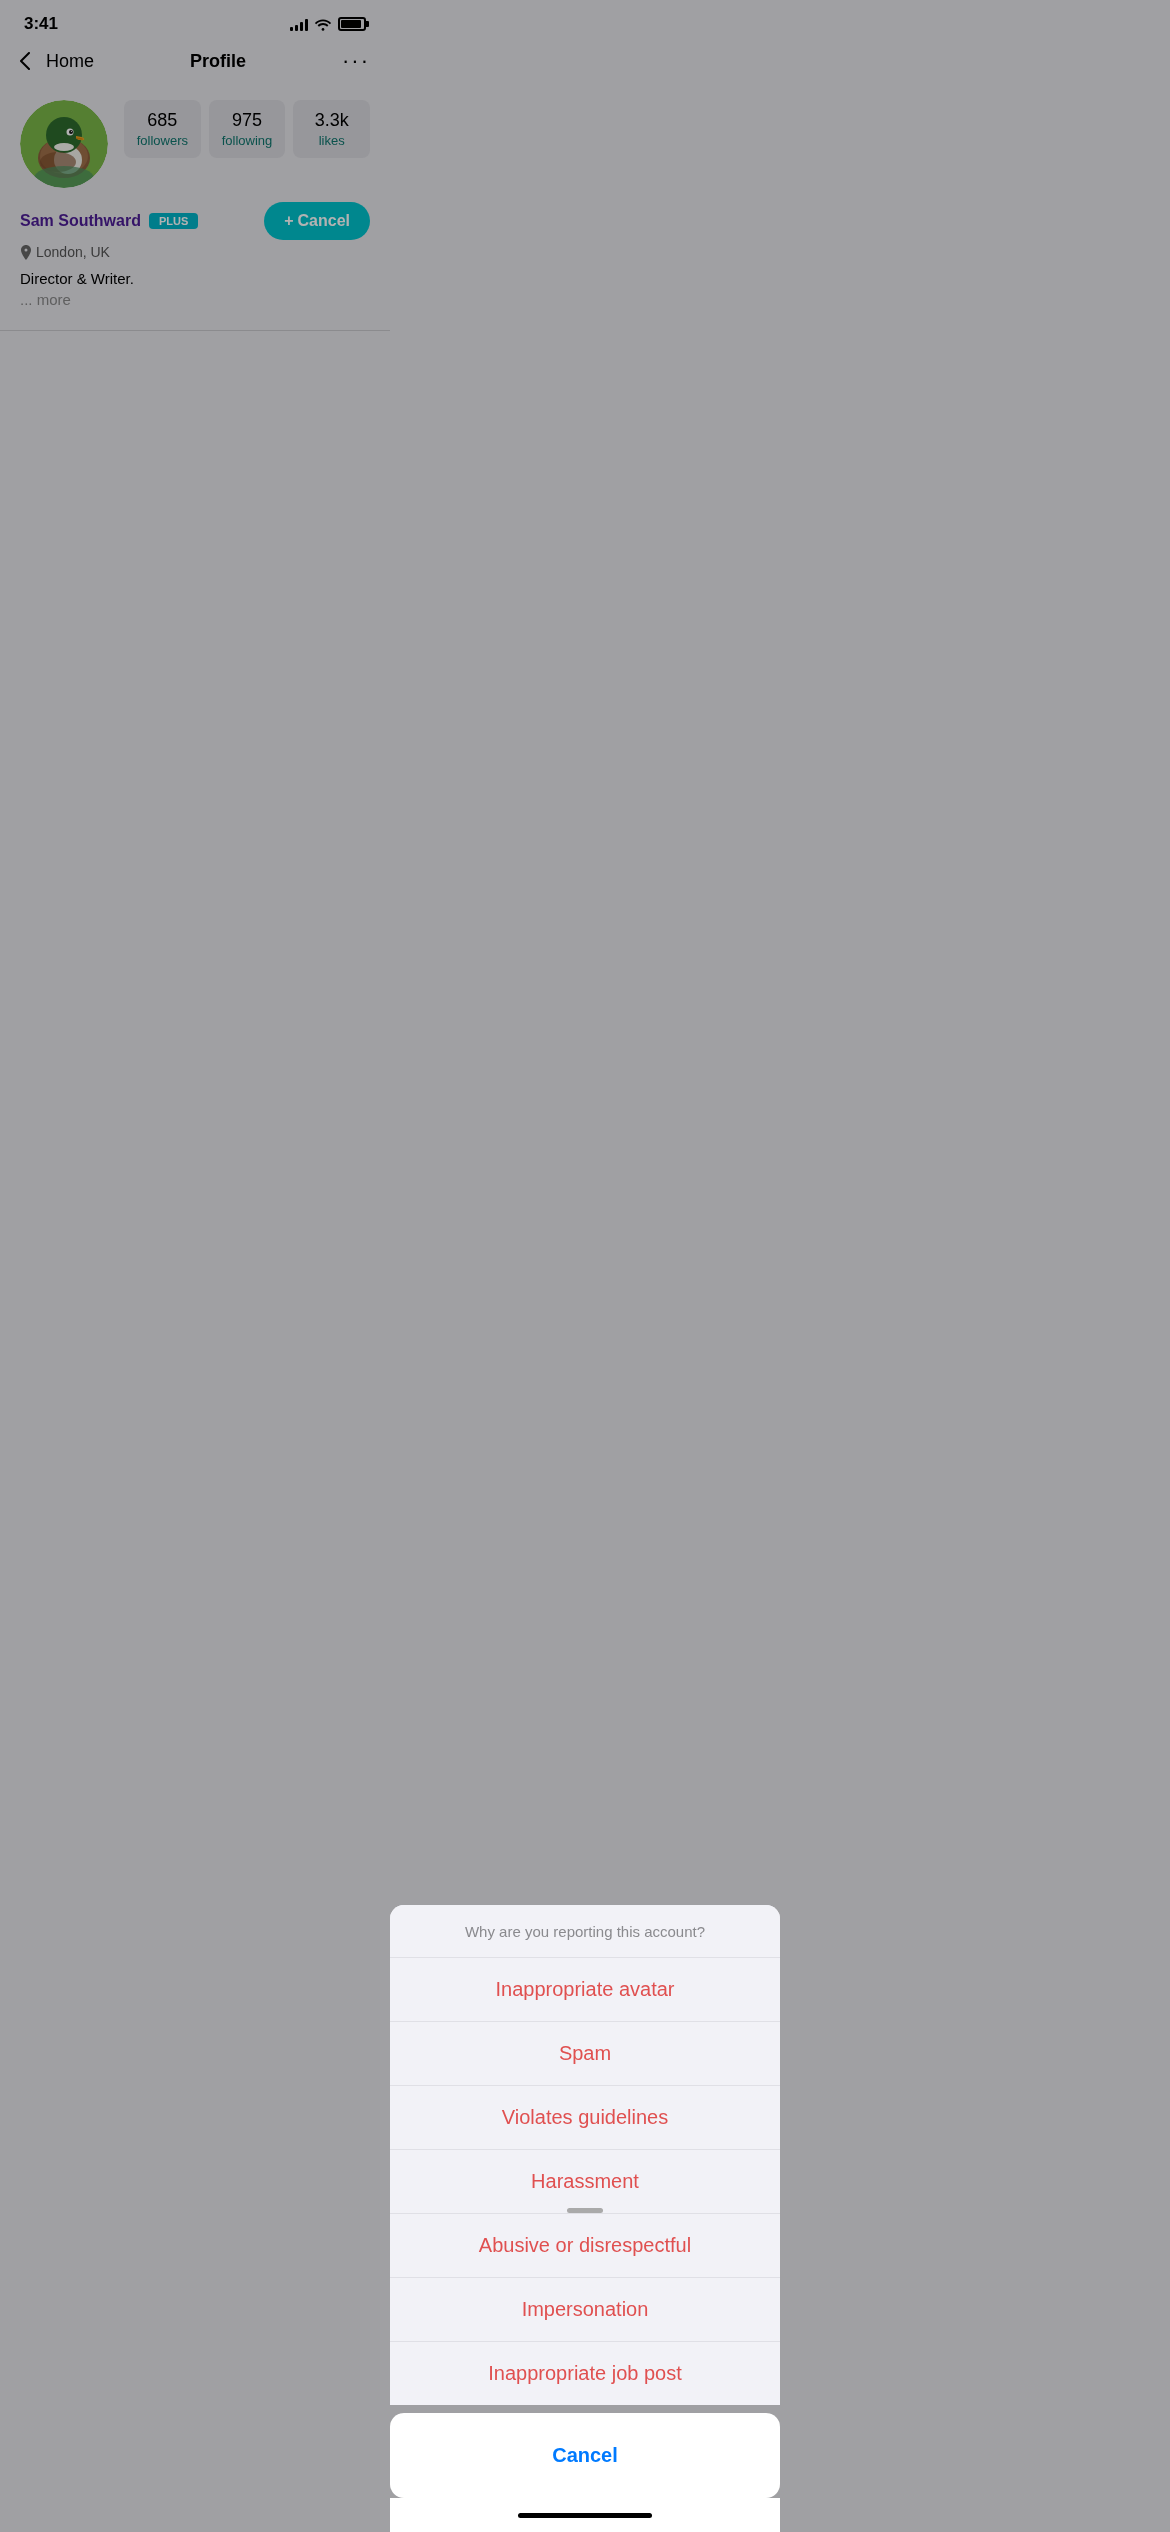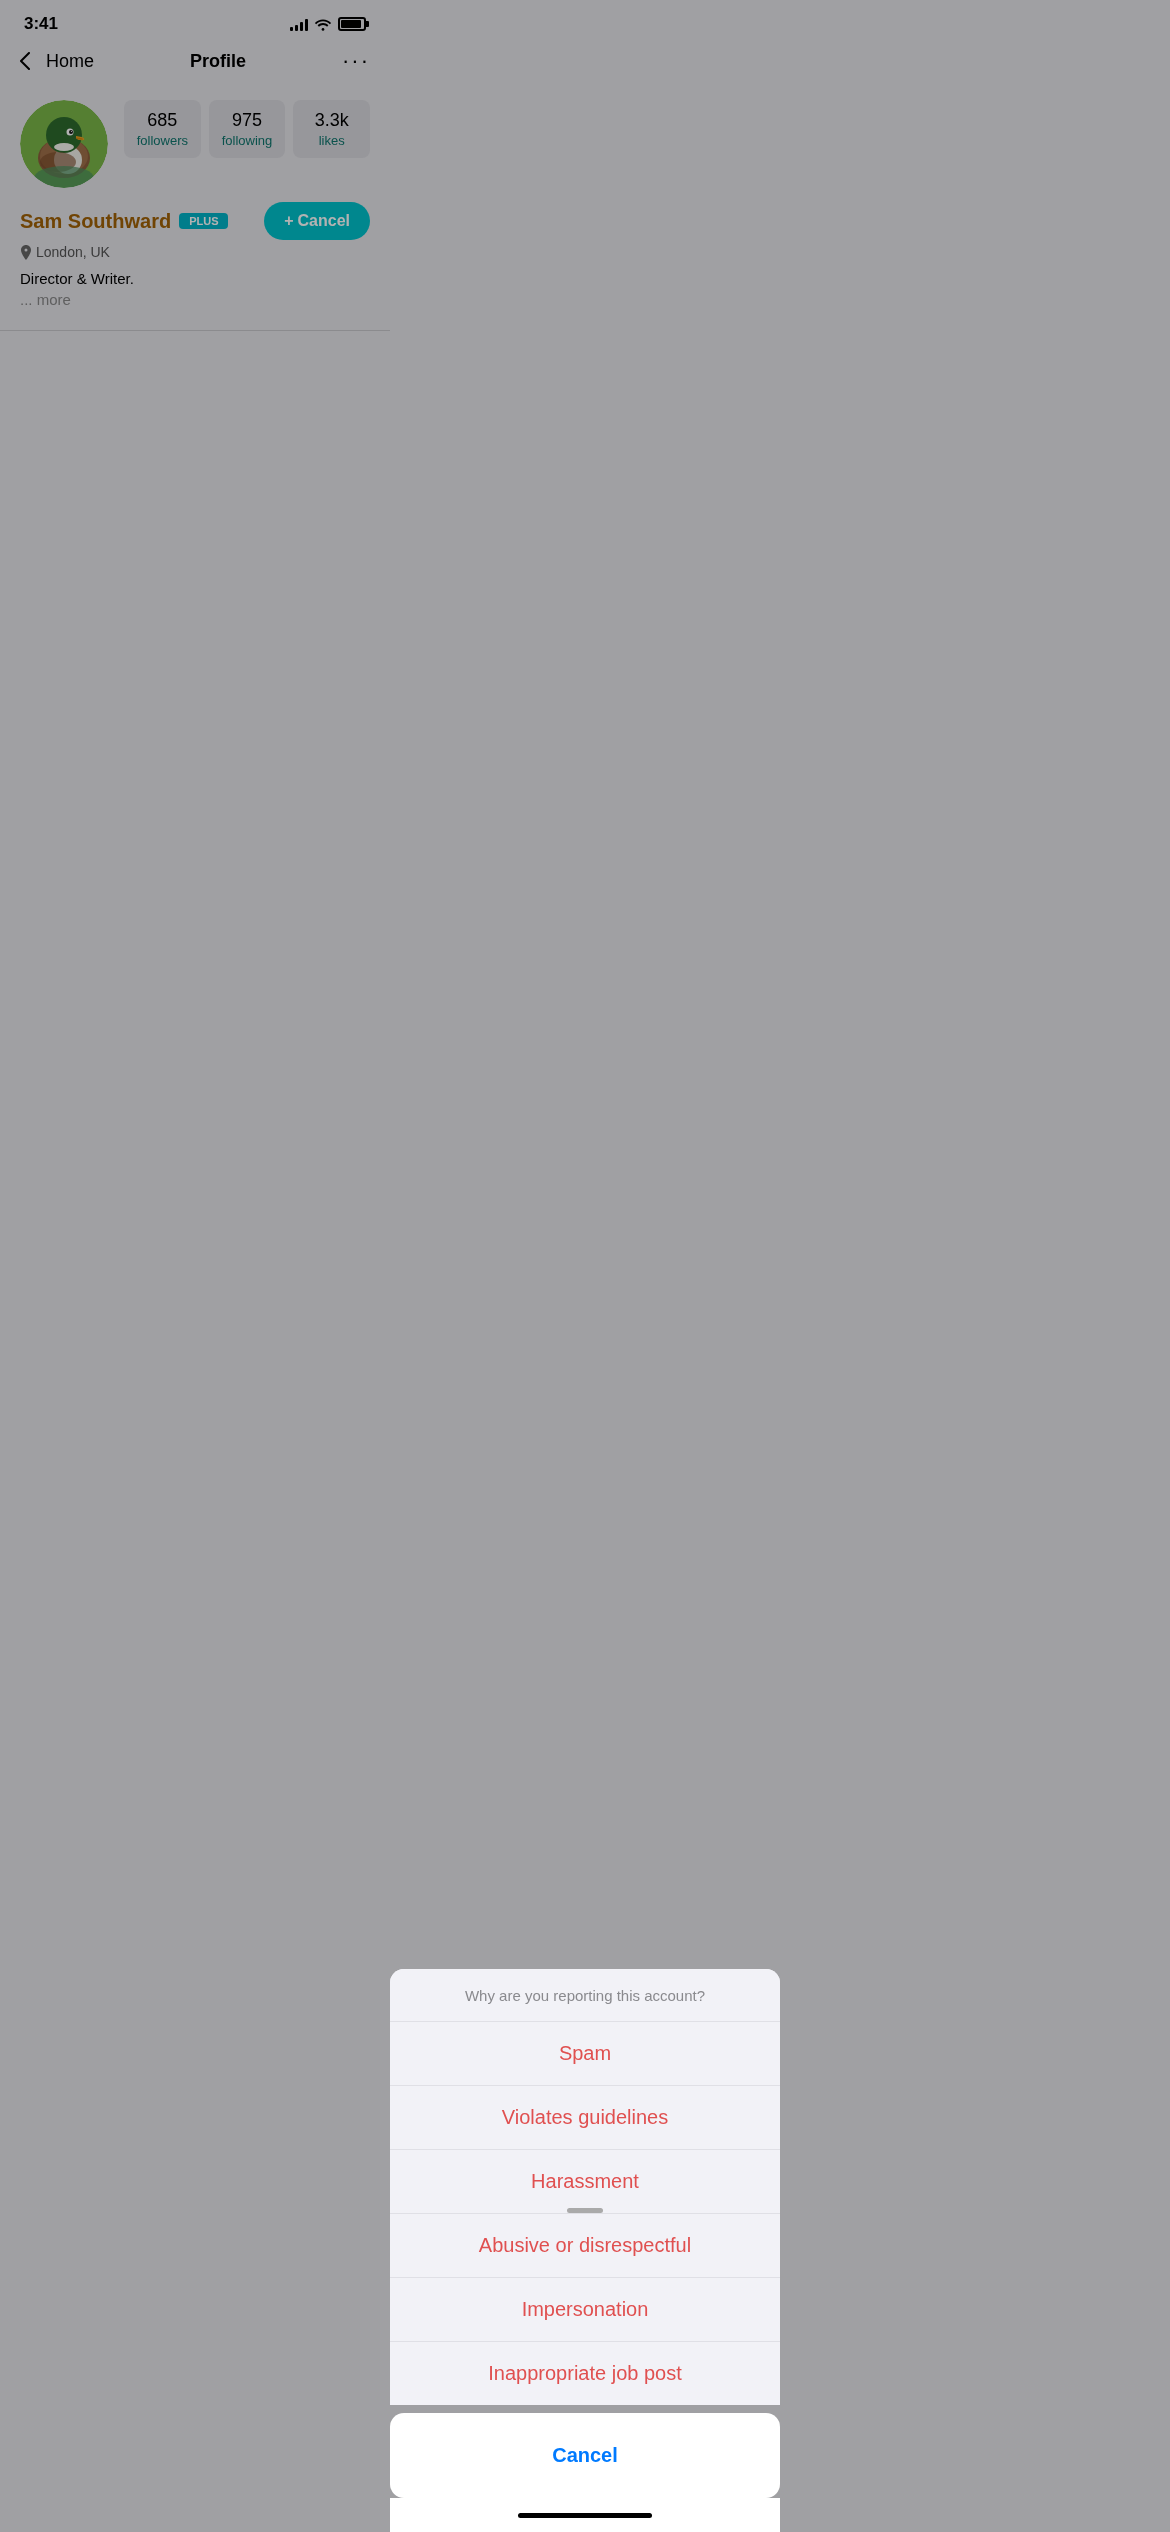--- a/index.html
+++ b/index.html
@@ -181,23 +181,23 @@
       justify-content: space-between;
     }
 
     .user-name-section {
       display: flex;
       align-items: center;
       gap: 8px;
     }
 
     .user-name {
-      font-size: 20px;
+      font-size: 16px;
       font-weight: 700;
-      color: #a16207;
+      color: #4c1d95;
     }
 
     .plus-badge {
       background: #00b4c8;
       color: #fff;
       font-size: 11px;
       font-weight: 700;
       padding: 2px 10px;
       border-radius: 4px;
     }
@@ -455,20 +455,23 @@
 
 <div class="sheet-overlay"></div>
 
 <div class="bottom-sheet">
 
   <div class="report-sheet">
     <div class="report-header">
       <span class="report-title">Why are you reporting this account?</span>
     </div>
 
+    <div class="report-option">
+      <span class="report-option-text">Inappropriate avatar</span>
+    </div>
 
     <div class="report-option">
       <span class="report-option-text">Spam</span>
     </div>
 
     <div class="report-option">
       <span class="report-option-text">Violates guidelines</span>
     </div>
 
     <div class="report-option">

